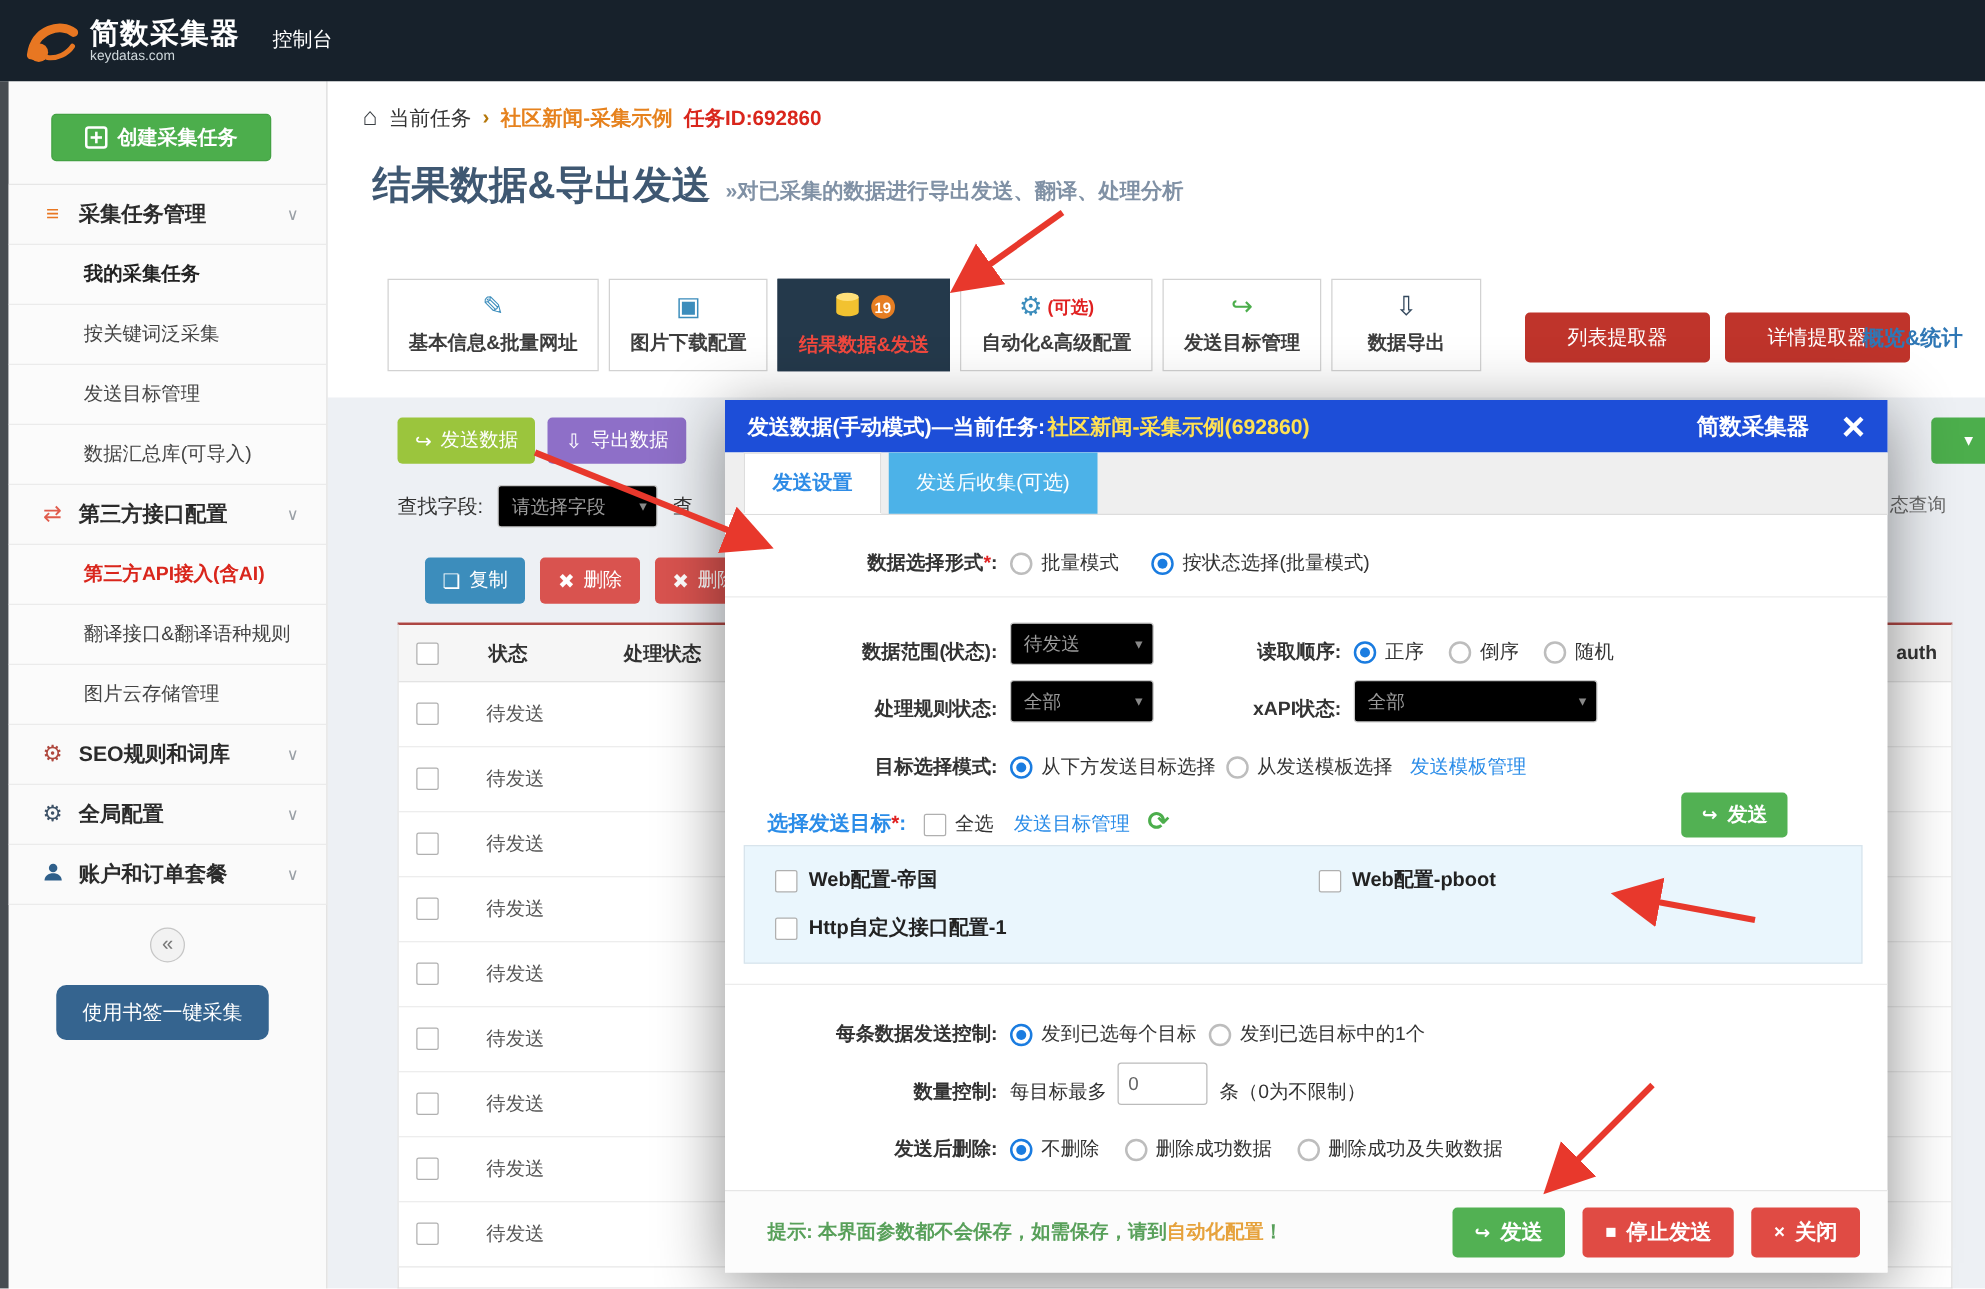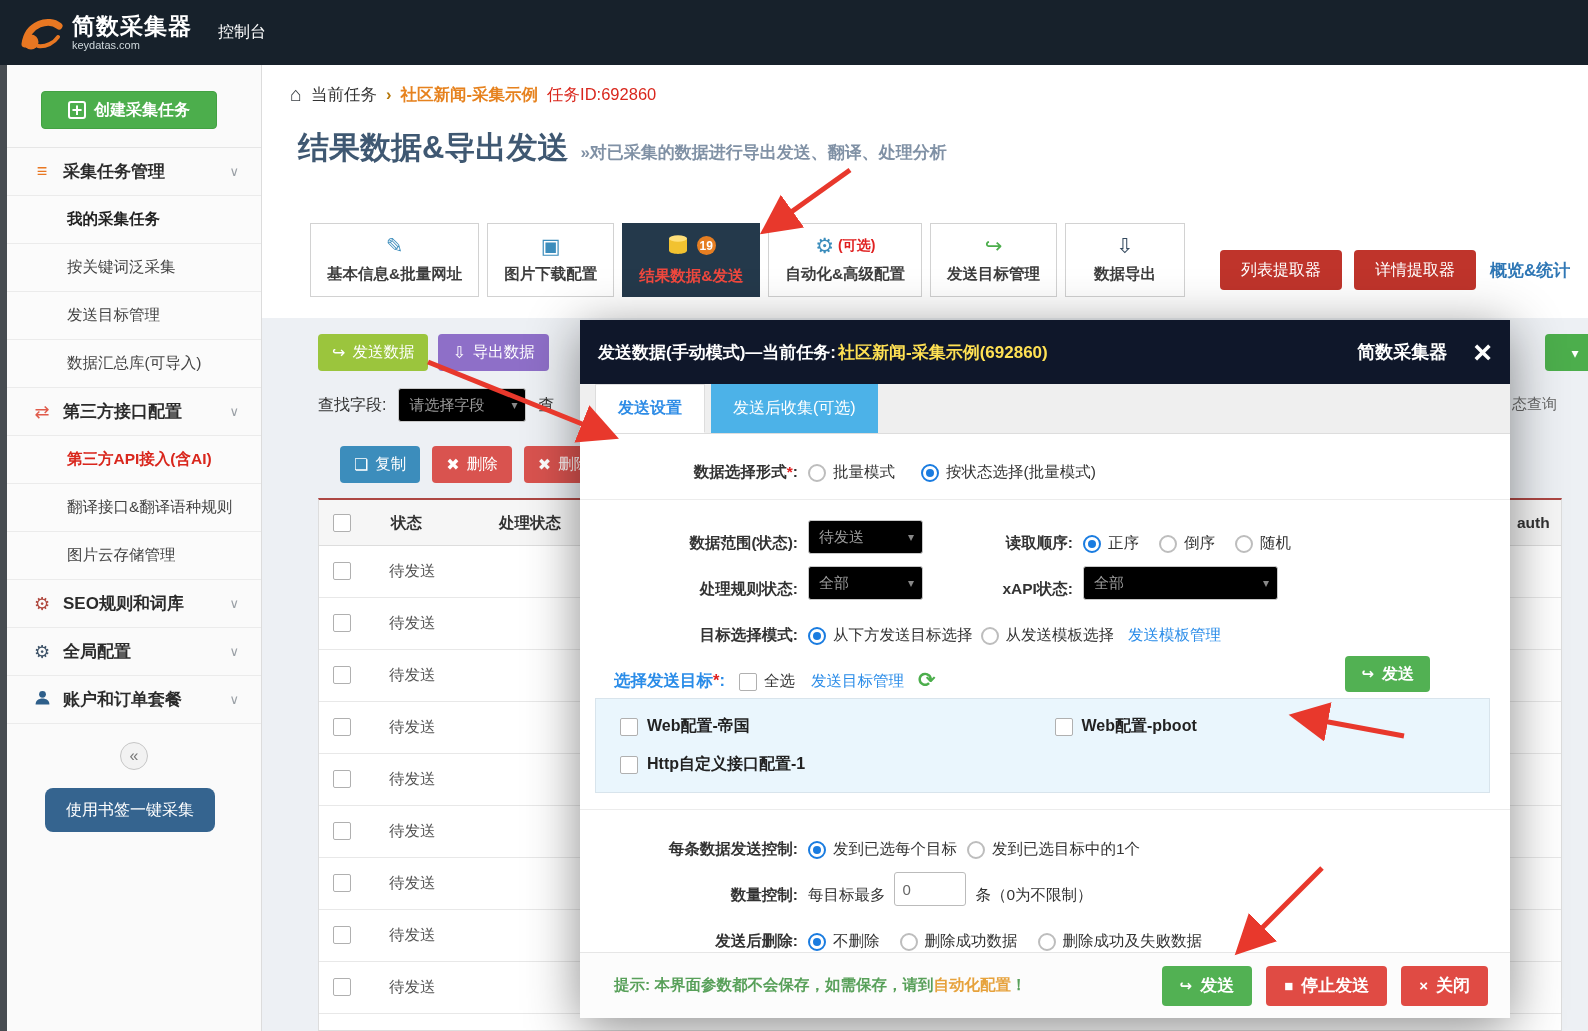--- a/index.html
+++ b/index.html
@@ -33,37 +33,37 @@
   .collapse-circle{width:28px;height:28px;border-radius:50%;border:1px solid #c6c6c6;background:#f2f2f2;color:#777;display:flex;align-items:center;justify-content:center;font-size:16px;margin:18px auto 0;cursor:pointer}
   .bookmark-btn{margin:18px 0 0 38px;width:170px;height:44px;background:#35648f;border-radius:8px;color:#fff;font-size:16px;display:flex;align-items:center;justify-content:center;cursor:pointer}
 
   
   .main{position:absolute;left:262px;top:65px;right:0;bottom:0;background:#fff;overflow:hidden;z-index:3}
   .breadcrumb{position:absolute;left:28px;top:18px;display:flex;align-items:center;gap:9px;font-size:16.5px}
   .bc-home-ic{font-size:20px;color:#3a3f44;font-weight:bold}
   .bc-cur{color:#333}
   .bc-sep{color:#b5770a;font-weight:bold}
   .bc-task{color:#e6821e;font-weight:bold}
-  .bc-id{color:#d9261c;font-weight:normal}
+  .bc-id{color:#d9261c;font-weight:bold}
   .pagetitle{position:absolute;left:36px;top:62px;display:flex;align-items:baseline}
   .pt-main{font-size:31px;font-weight:bold;color:#3f5872}
   .pt-sub{font-size:17px;color:#8091a5;margin-left:12px;font-weight:bold}
 
   .tabs{position:absolute;left:48px;top:158px;display:flex;gap:8px}
   .tab{min-width:120px;height:74px;background:#fff;border:1px solid #d2d2d2;display:flex;flex-direction:column;align-items:center;justify-content:center;gap:8px;padding:0 16px;cursor:pointer}
   .tab .ticon{font-size:21px;line-height:1}
   .tab .tlbl{font-size:15.5px;font-weight:bold;color:#3d3d3d;white-space:nowrap}
   .tab.active{background:#24394b;border-color:#24394b}
   .tab.active .tlbl{color:#f0483e}
   .badge{display:inline-flex;align-items:center;justify-content:center;min-width:19px;height:19px;border-radius:50%;background:#e67e22;color:#fff;font-size:12px;font-weight:bold;margin-left:4px}
   .ticon-row{display:flex;align-items:center;gap:4px}
   .opt-note{color:#e02020;font-size:14px;font-weight:bold}
 
   .extract-btns{position:absolute;left:958px;top:185px;display:flex;gap:12px}
-  .ebtn{width:122px;height:40px;background:#bf342b;border-radius:4px;color:#fff;font-size:16px;display:flex;align-items:center;justify-content:center;cursor:pointer}
+  .ebtn{width:148px;height:40px;background:#bf342b;border-radius:4px;color:#fff;font-size:16px;display:flex;align-items:center;justify-content:center;cursor:pointer}
   .overview-lnk{position:absolute;left:1228px;top:194px;font-size:17px;color:#2f77b5;font-weight:bold;white-space:nowrap;cursor:pointer}
 
   .panel{position:absolute;left:0;top:253px;right:0;bottom:0;background:#edf0f4}
   .toolrow1{position:absolute;left:56px;top:269px;display:flex;gap:10px;z-index:2}
   .abtn{height:37px;border-radius:4px;color:#fff;font-size:15.5px;display:inline-flex;align-items:center;gap:7px;padding:0 14px;cursor:pointer}
   .abtn .bic{font-size:16px}
   .abtn.lime{background:#9bc53d}
   .abtn.purple{background:#8e6fc8}
   .abtn.blue{background:#3c8dbc}
   .abtn.red{background:#d9534f}
@@ -83,21 +83,21 @@
   .th{position:absolute;top:0;height:46px;display:flex;align-items:center;font-weight:bold;color:#333;font-size:15.5px}
   .trow{height:52px;border-bottom:1px solid #e8e8e8;position:relative;background:#fff}
   .cbx{width:18px;height:18px;border:1px solid #b0b0b0;background:#fff;border-radius:2px;display:inline-block;flex:none;cursor:pointer}
   .cbx.on{background:#ff9800;border-color:#ff9800;position:relative}
   .cbx.on::after{content:"";position:absolute;left:5px;top:1px;width:5px;height:10px;border:solid #fff;border-width:0 2.5px 2.5px 0;transform:rotate(42deg)}
   .row-cbx{position:absolute;left:14px;top:16px}
   .row-status{position:absolute;left:70px;top:15px;color:#555;font-size:15.5px}
 
   
   .modal{position:absolute;left:580px;top:320px;width:930px;height:698px;background:#fff;box-shadow:0 10px 50px rgba(0,0,0,.45);z-index:20;display:flex;flex-direction:column}
-  .mhead{height:64px;background:#0f172a;display:flex;align-items:center;padding:0 18px;flex:none}
+  .mhead{height:42px;background:#1d4ed8;display:flex;align-items:center;padding:0 18px;flex:none}
   .mtitle{color:#fff;font-size:17px;font-weight:bold}
   .mtitle-task{color:#ffe153;font-size:17px;font-weight:bold;margin-left:2px}
   .mbrand{margin-left:auto;color:#fff;font-size:18px;font-weight:bold}
   .mclose{color:#fff;font-size:32px;line-height:1;margin-left:26px;cursor:pointer;font-weight:bold}
   .mtabs{height:50px;background:#efefef;border-bottom:1px solid #ddd;display:flex;align-items:stretch;padding-left:15px;flex:none}
   .mtab{display:flex;align-items:center;padding:0 22px;font-size:16px;cursor:pointer}
   .mtab.on{background:#fff;color:#2e8ce6;border:1px solid #ddd;border-bottom:1px solid #fff;font-weight:bold}
   .mtab.alt{background:#4cb2e8;color:#fff;margin-left:6px}
   .mbody{flex:1;position:relative;overflow:hidden}
   .mrow{display:flex;align-items:flex-end;min-height:46px;padding-right:40px}

